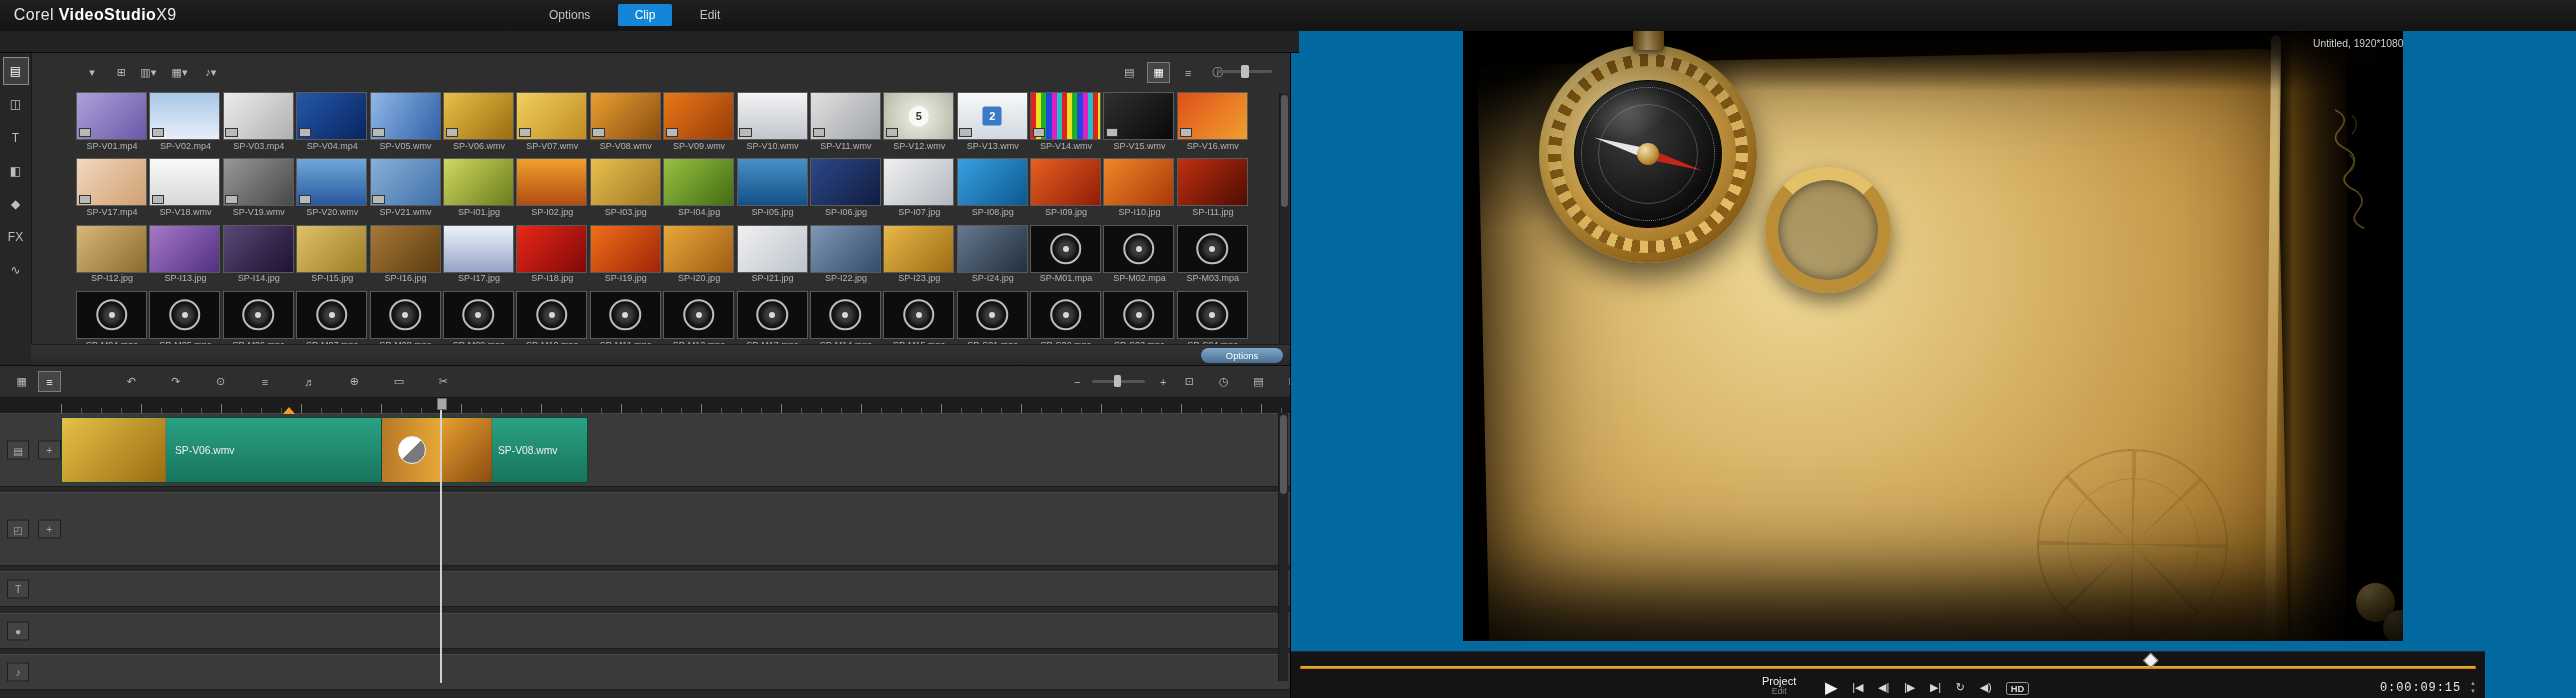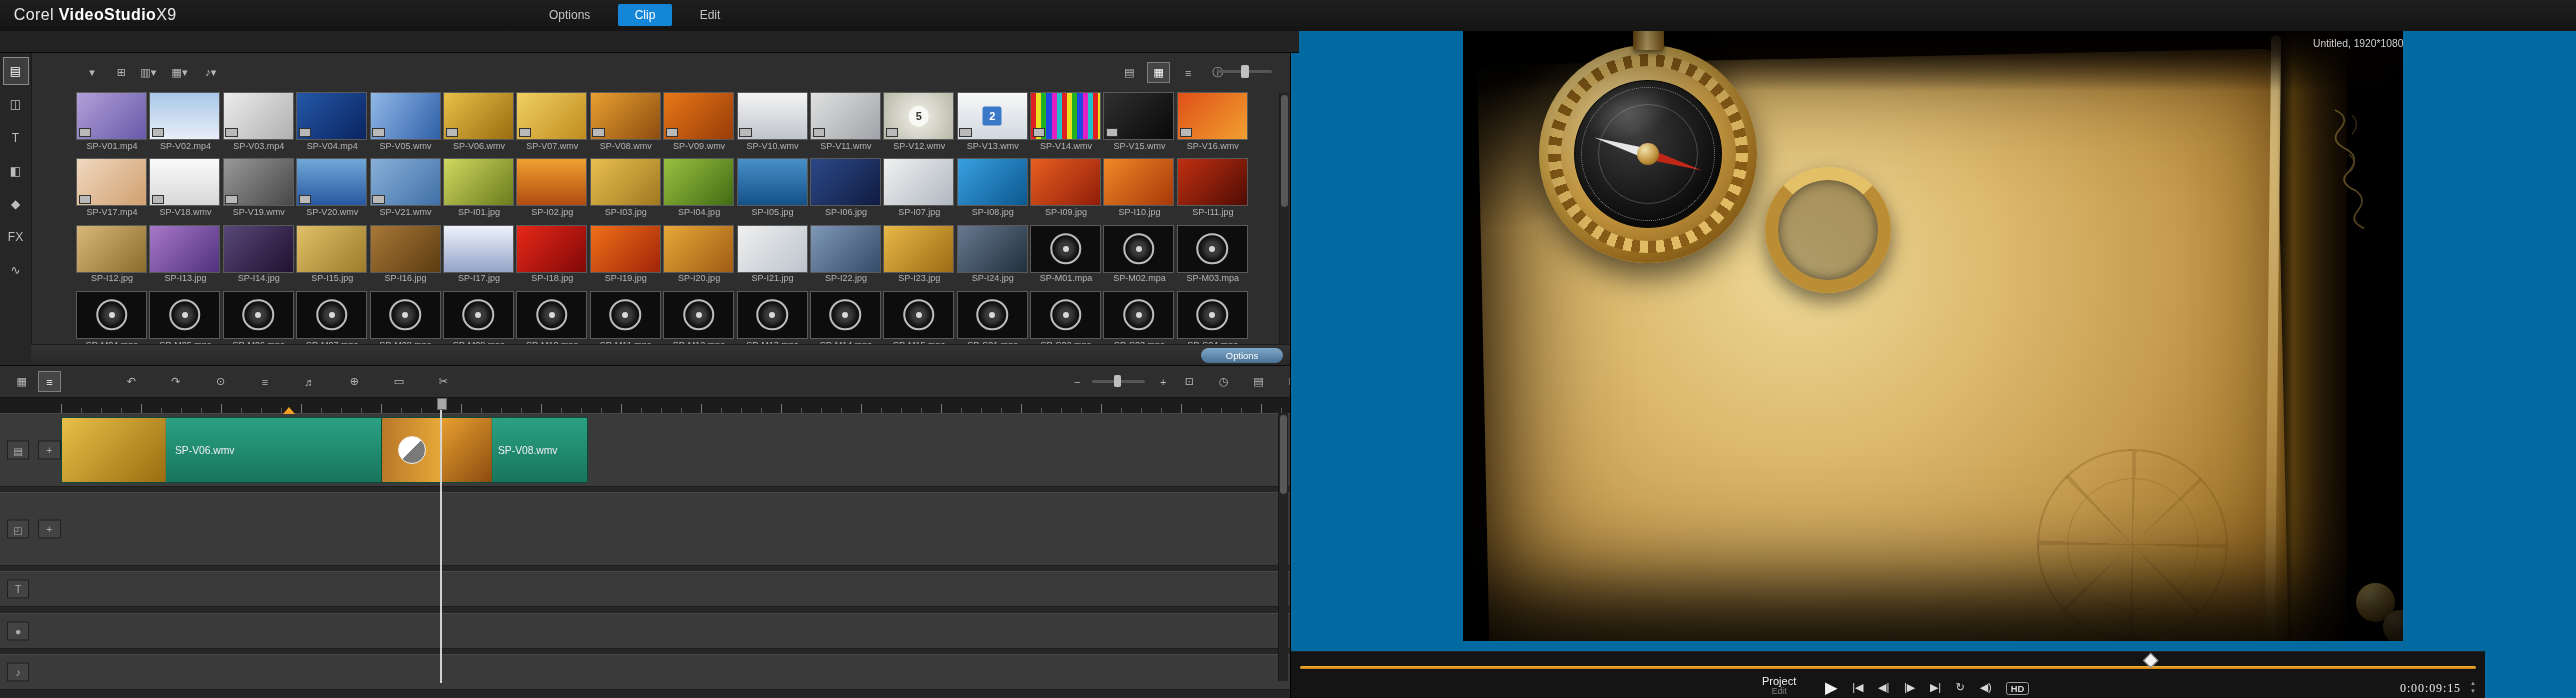--- a/index.html
+++ b/index.html
@@ -126,21 +126,21 @@
 
   .control-bar{position:absolute;left:0;top:651px;width:1194px;height:56px;background:#141414;border-top:0.9px solid #272727}
   .scrub-line{position:absolute;left:8.6px;top:13.7px;width:1176px;height:3.4px;background:linear-gradient(180deg,#f6b43a,#c87c08);border-radius:1.7px}
   .scrub-marker{position:absolute;left:854px;top:2.6px;width:9.4px;height:9.4px;background:#f2f2f2;border:0.9px solid #7a7a7a;transform:rotate(45deg)}
   .trim-icons{position:absolute;left:1190px;top:3.4px;display:flex;gap:10.3px;font-size:13px;color:#c6c6c6}
   .mode-block{position:absolute;left:471px;top:23px;text-align:center;line-height:1.1}
   .mode-main{font-size:11px;color:#f2f2f2}
   .mode-sub{font-size:8.6px;color:#848484}
   .transport{position:absolute;left:534px;top:26px;display:flex;gap:14.6px;align-items:center;color:#d8d8d8;font-size:11px}
   .transport .kind-badge span{border:0.9px solid #9a9a9a;border-radius:2.6px;padding:0 3.4px;font-size:9.4px;font-weight:bold}
-  .timecode{position:absolute;right:24px;top:29px;font-size:12px;color:#eaeaea;letter-spacing:0.9px;font-family:Liberation Serif, serif}
+  .timecode{position:absolute;right:24px;top:29px;font-size:12px;color:#eaeaea;letter-spacing:0.9px;font-family:Liberation Mono, monospace}
   .spin{position:absolute;right:10.3px;top:27px;display:flex;flex-direction:column;font-size:6.9px;color:#9a9a9a;line-height:1.1}
 </style>
 </head>
 <body>
 
 <div class="titlebar">
   <div class="app-title"><span>Corel</span> <b>VideoStudio</b><span>X9</span></div>
   <div class="tabs">
 
   <div class="tab">

